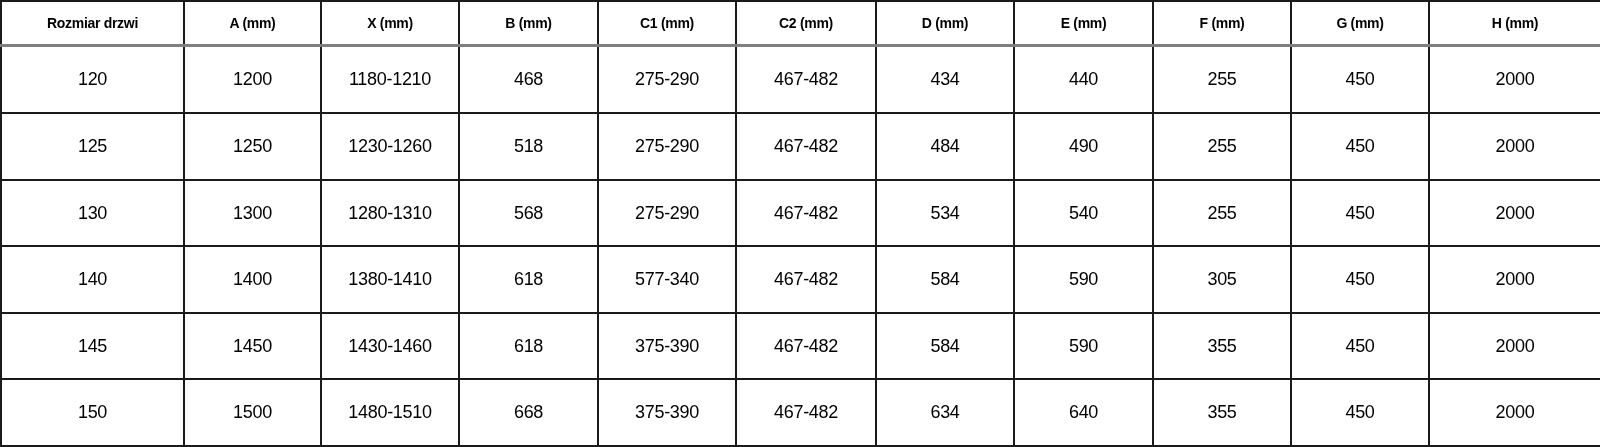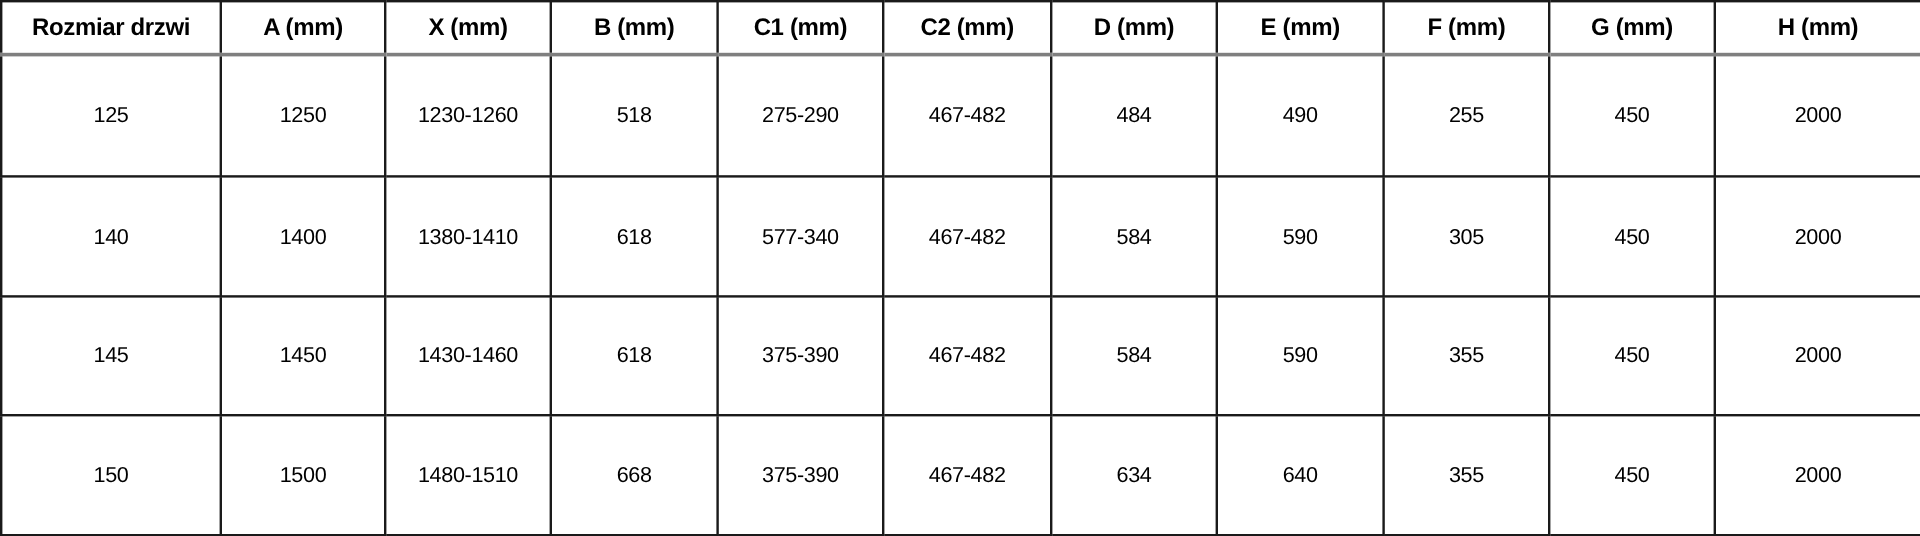--- a/index.html
+++ b/index.html
@@ -27,21 +27,21 @@
     text-align: center;
     vertical-align: middle;
     color: #000000;
     background: #ffffff;
     padding: 0 2px;
     overflow: hidden;
     white-space: nowrap;
     letter-spacing: -0.3px;
   }
   table.dim-table th {
-    font-size: 20px;
+    font-size: 14px;
     font-weight: bold;
     border-bottom: 3px solid #7f7f7f;
     height: 42px;
     margin-top: 29px;
   }
   table.dim-table td {
     font-size: 18px;
     font-weight: normal;
   }
   table.dim-table {
@@ -76,28 +76,54 @@
           <th>C2 (mm)</th>
           <th>D (mm)</th>
           <th>E (mm)</th>
           <th>F (mm)</th>
           <th>G (mm)</th>
           <th>H (mm)</th>
         </tr>
     </thead>
     <tbody>
         <tr>
+          <td>120</td>
+          <td>1200</td>
+          <td>1180-1210</td>
+          <td>468</td>
+          <td>275-290</td>
+          <td>467-482</td>
+          <td>434</td>
+          <td>440</td>
+          <td>255</td>
+          <td>450</td>
+          <td>2000</td>
+        </tr>
+        <tr>
           <td>125</td>
           <td>1250</td>
           <td>1230-1260</td>
           <td>518</td>
           <td>275-290</td>
           <td>467-482</td>
           <td>484</td>
           <td>490</td>
+          <td>255</td>
+          <td>450</td>
+          <td>2000</td>
+        </tr>
+        <tr>
+          <td>130</td>
+          <td>1300</td>
+          <td>1280-1310</td>
+          <td>568</td>
+          <td>275-290</td>
+          <td>467-482</td>
+          <td>534</td>
+          <td>540</td>
           <td>255</td>
           <td>450</td>
           <td>2000</td>
         </tr>
         <tr>
           <td>140</td>
           <td>1400</td>
           <td>1380-1410</td>
           <td>618</td>
           <td>577-340</td>

